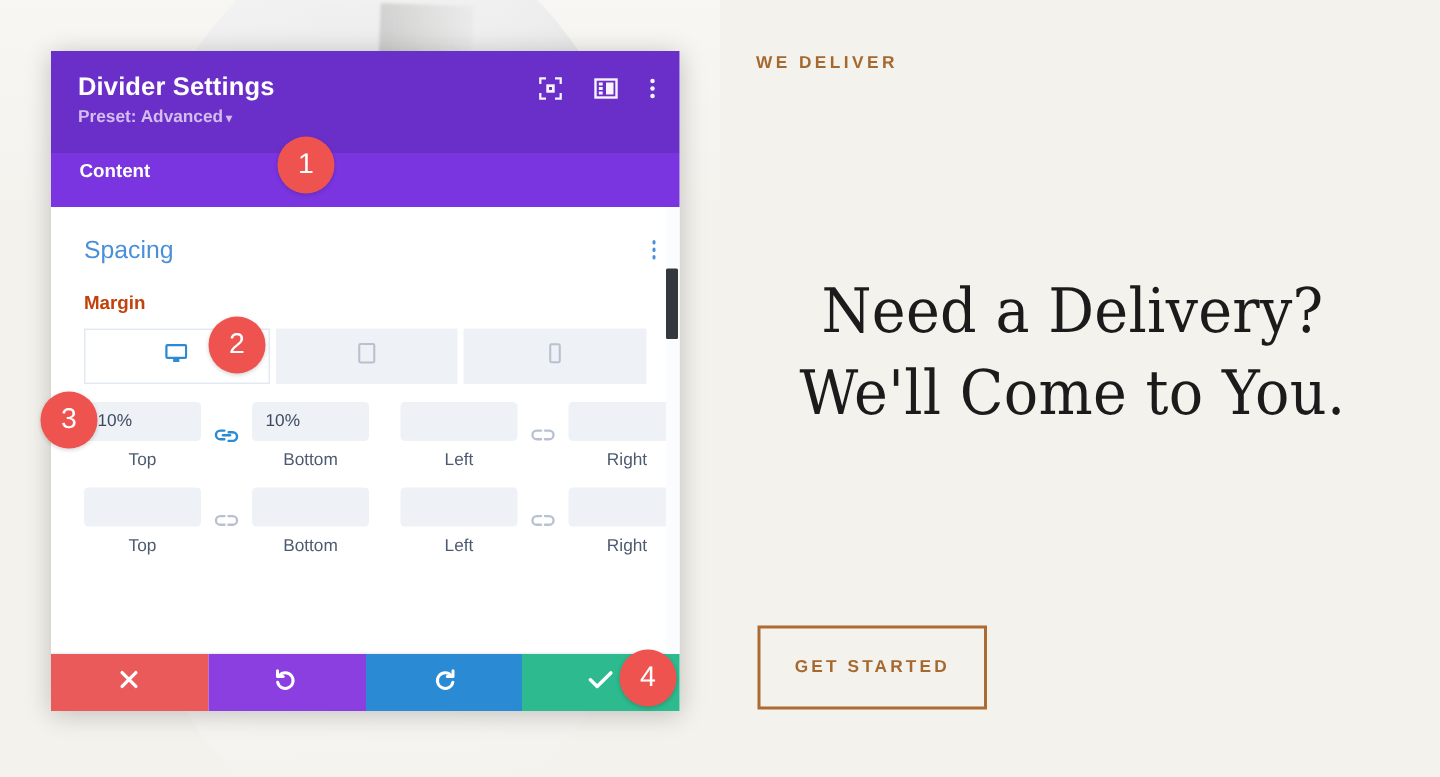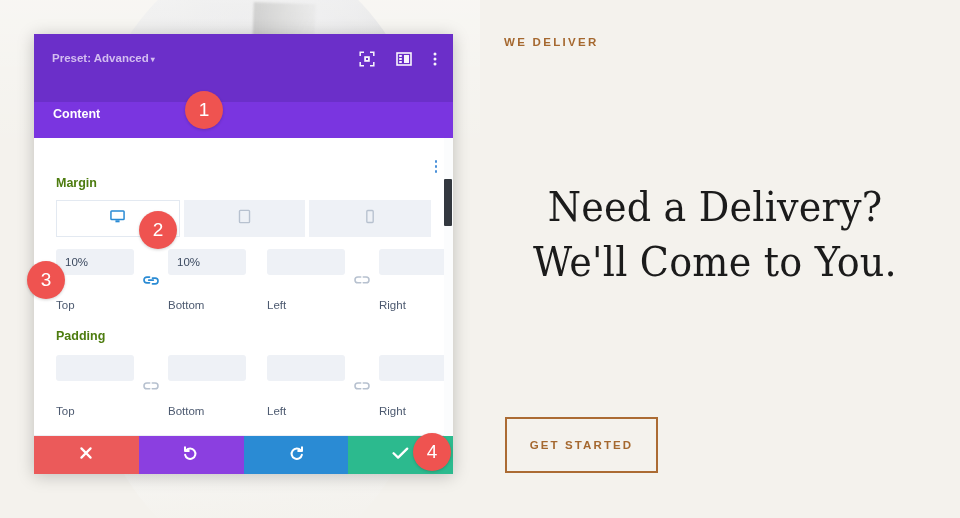--- a/index.html
+++ b/index.html
@@ -148,21 +148,21 @@
     color: #4a90d9; font-size: 16.5px; font-weight: 400;
   }
   .section-kebab {
     position: absolute; right: 16px; top: 22px;
     cursor: pointer;
   }
   .dot3 { display: flex; flex-direction: column; gap: 2.5px; align-items: center; }
   .dot3 i { width: 2.5px; height: 2.5px; border-radius: 50%; background: #4a90d9; display: block; }
 
   .field-label {
-    margin-top: 18px; font-size: 12.5px; font-weight: 700; color: #4d7c0f;
+    margin-top: 18px; font-size: 12.5px; font-weight: 700; color: #c2410c;
   }
   .device-row {
     margin-top: 10px; display: flex; gap: 4px;
   }
   .device-tab {
     flex: 1; height: 37px;
     background: #eef1f6;
     display: flex; align-items: center; justify-content: center;
     cursor: pointer;
   }
@@ -176,22 +176,22 @@
   .sp-cell { width: 78px; }
   .sp-input {
     width: 78px; height: 26px;
     background: #eef1f6; border: none; border-radius: 3px;
     font-size: 11.5px; color: #3c4a60; font-weight: 400;
     padding: 0 9px;
     font-family: "Liberation Sans", sans-serif;
   }
   .sp-input::placeholder { color: transparent; }
   .sp-caption {
-    text-align: left; font-size: 11.5px; color: #4d5a70;
-    margin-top: 24px; font-weight: 400;
+    text-align: center; font-size: 11.5px; color: #4d5a70;
+    margin-top: 7px; font-weight: 400;
   }
   .linker {
     width: 34px; display: flex; align-items: center; justify-content: center;
     height: 26px; cursor: pointer;
   }
   .sp-divider {
     width: 1px; background: #cfd7e3;
     height: 26px; margin: 0 11px 0 10px;
   }
 
@@ -255,20 +255,21 @@
 
   <div class="hero">
     <div class="eyebrow">WE DELIVER</div>
     <div class="hero-title">Need a Delivery? We'll Come to You.</div>
     <button class="cta">GET STARTED</button>
   </div>
 
   <div class="modal">
 
     <div class="modal-head">
+      <div class="modal-title">Divider Settings</div>
       <div class="modal-preset">
         <span>Preset: Advanced</span><span class="caret">▾</span>
       </div>
 
       <div class="head-icons">
         <span class="hicon">
           <svg width="16" height="16" viewBox="0 0 16 16">
             <g fill="none" stroke="#ffffff" stroke-width="1.5">
               <path d="M1.2 5V1.2H5"></path>
                 <path d="M11 1.2h3.8V5"></path>
@@ -297,20 +298,21 @@
         </span>
       </div>
     </div>
 
     <div class="tabs">
       <div class="tab">Content</div>
     </div>
 
     <div class="modal-body">
 
+      <div class="section-title">Spacing</div>
       <div class="section-kebab">
         <span class="dot3">
             <i></i>
             <i></i>
             <i></i>
           </span>
       </div>
 
       <div class="field-label">Margin</div>
 
@@ -371,21 +373,20 @@
               <path d="M11.4 3.2h3.2a3.2 3.2 0 0 1 0 6.4h-3.2" fill="none" stroke="#b7c1cf" stroke-width="1.7" stroke-linecap="round"></path>
             </svg>
           </div>
           <div class="sp-cell">
             <input class="sp-input" value="" style="">
             <div class="sp-caption">Right</div>
           </div>
         </div>
       </div>
 
-      <div class="field-label">Padding</div>
 
       <div class="spacing-row">
         <div class="sp-group">
           <div class="sp-cell">
             <input class="sp-input" value="" style="">
             <div class="sp-caption">Top</div>
           </div>
           <div class="linker">
             <svg width="18" height="13" viewBox="0 0 20 14">
               <path d="M8.6 3.2H5.4a3.2 3.2 0 0 0 0 6.4h3.2" fill="none" stroke="#b7c1cf" stroke-width="1.7" stroke-linecap="round"></path>

